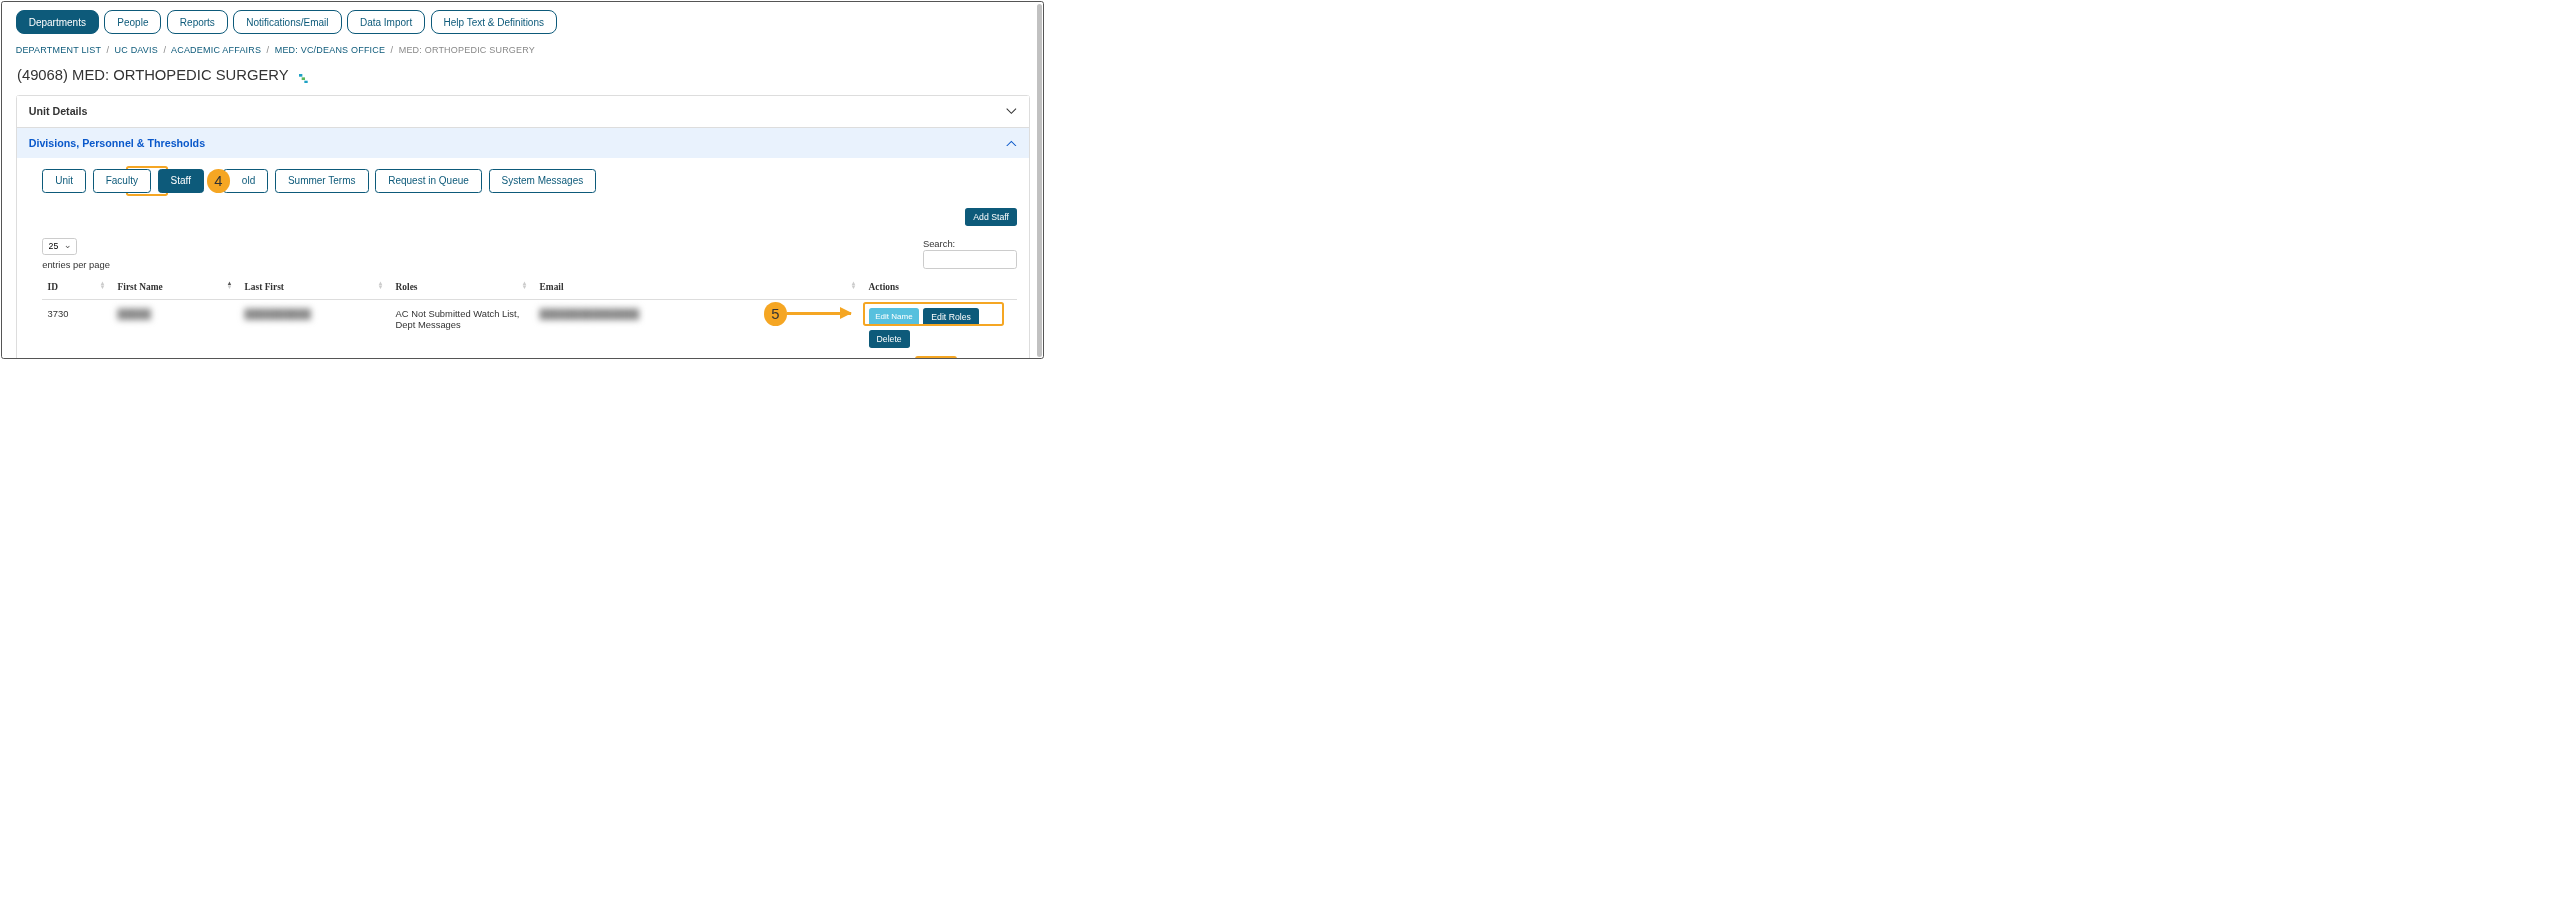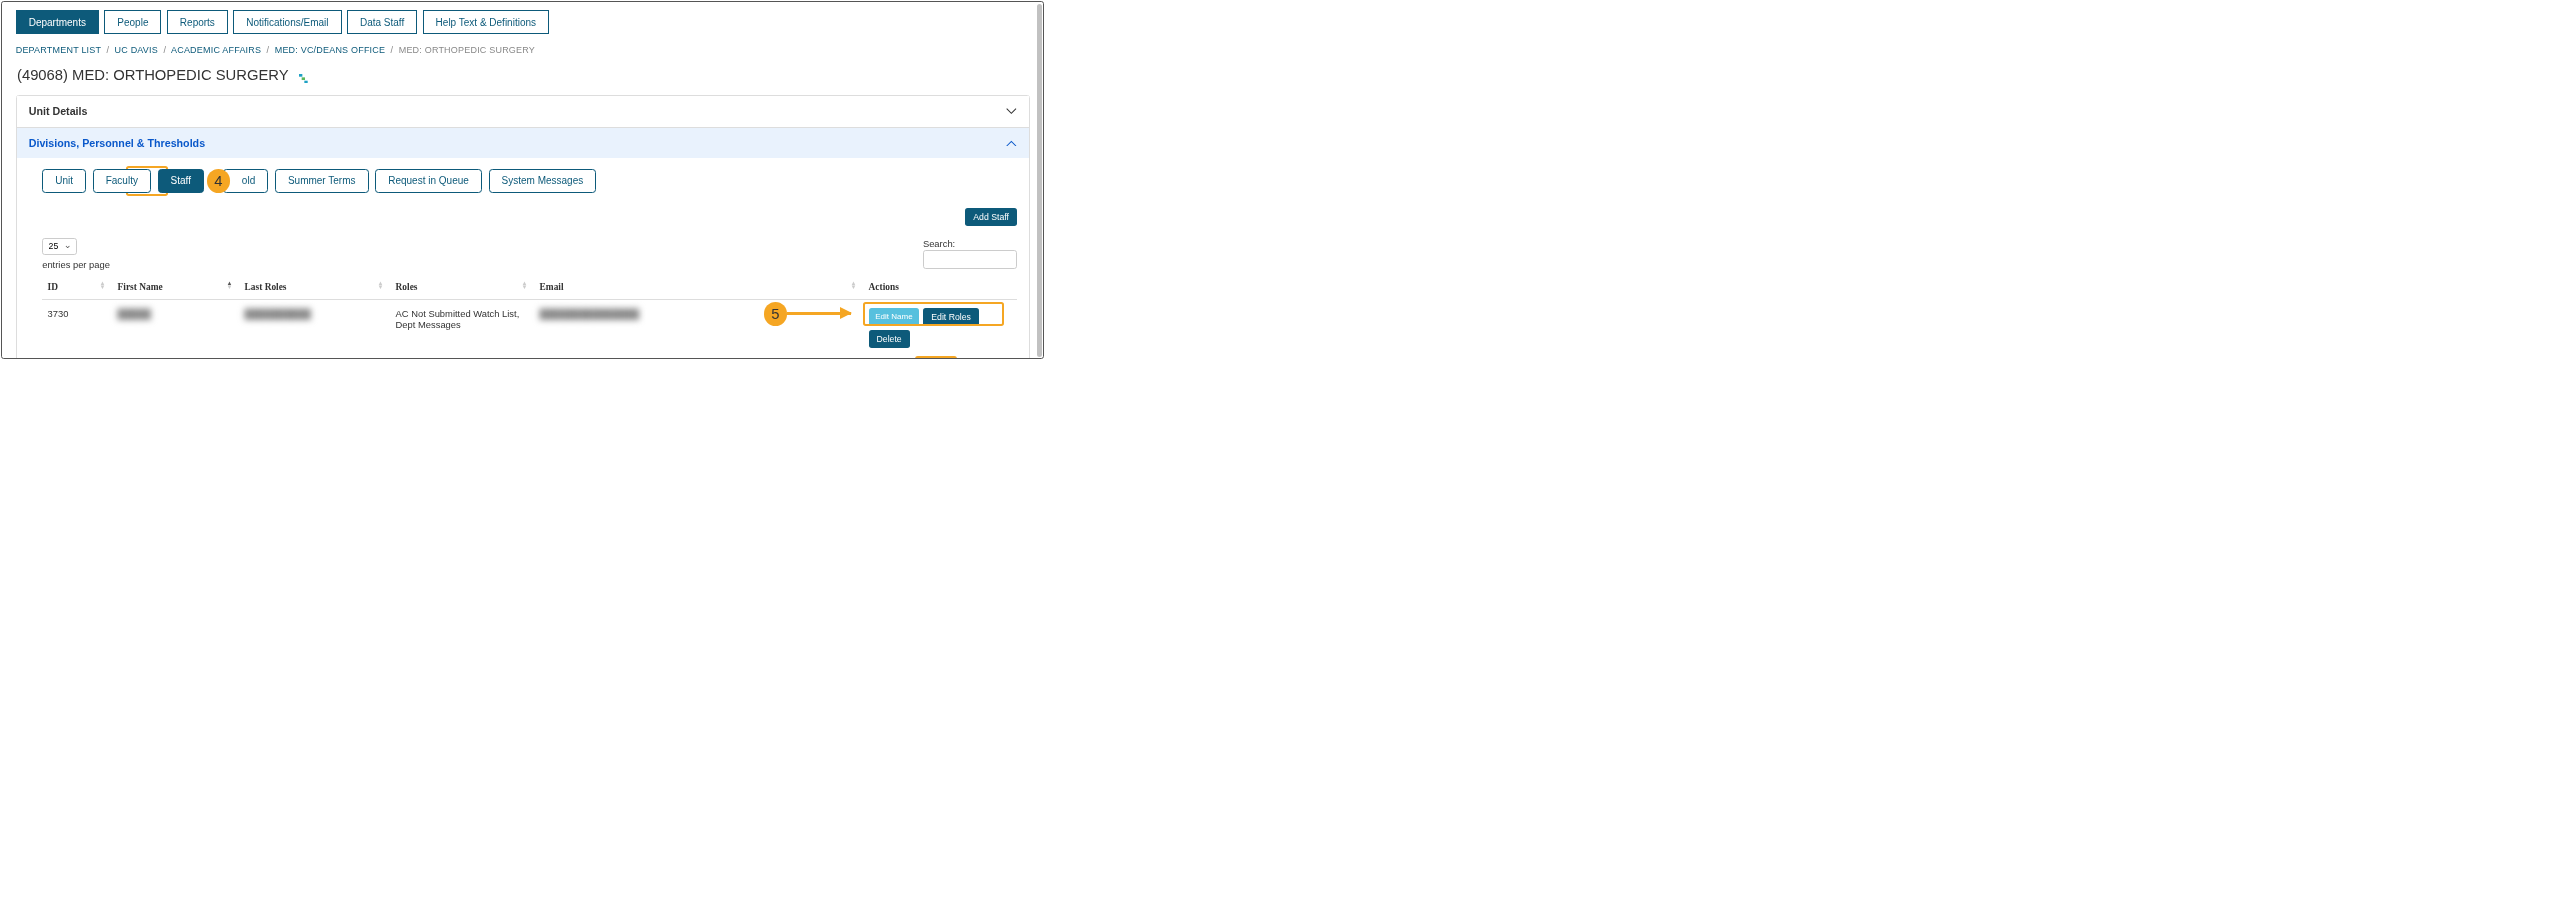--- a/index.html
+++ b/index.html
@@ -32,21 +32,21 @@
   .content {
     padding: 8px 13.4px 0 13.4px;
   }
   .top-tabs {
     display: flex;
     gap: 5.4px;
     margin-bottom: 10.7px;
   }
   .top-tab {
     border: 0.7px solid #0d5a7a;
-    border-radius: 0;
+    border-radius: 8px;
     padding: 5.4px 12px;
     color: #0d5a7a;
     background: #fff;
     white-space: nowrap;
     cursor: pointer;
   }
   .top-tab.active {
     background: #0d5a7a;
     color: #fff;
   }
@@ -275,21 +275,21 @@
 
 <div class="outer-frame">
   <div class="scrollbar"></div>
   <div class="content">
 
     <div class="top-tabs">
       <div class="top-tab active">Departments</div>
       <div class="top-tab">People</div>
       <div class="top-tab">Reports</div>
       <div class="top-tab">Notifications/Email</div>
-      <div class="top-tab">Data Staff</div>
+      <div class="top-tab">Data Import</div>
       <div class="top-tab">Help Text &amp; Definitions</div>
     </div>
 
     <div class="breadcrumb">
       <a>DEPARTMENT LIST</a>
       <span class="sep">/</span>
       <a>UC DAVIS</a>
       <span class="sep">/</span>
       <a>ACADEMIC AFFAIRS</a>
       <span class="sep">/</span>
@@ -371,21 +371,21 @@
           <thead>
             <tr>
               <th><span>ID</span><span class="sort-icons">
                     <span>▲</span>
                     <span>▼</span>
                   </span></th>
               <th><span>First Name</span><span class="sort-icons">
                     <span class="up active">▲</span>
                     <span>▼</span>
                   </span></th>
-              <th><span>Last Roles</span><span class="sort-icons">
+              <th><span>Last First</span><span class="sort-icons">
                     <span>▲</span>
                     <span>▼</span>
                   </span></th>
               <th><span>Roles</span><span class="sort-icons">
                     <span>▲</span>
                     <span>▼</span>
                   </span></th>
               <th><span>Email</span><span class="sort-icons">
                     <span>▲</span>
                     <span>▼</span>

